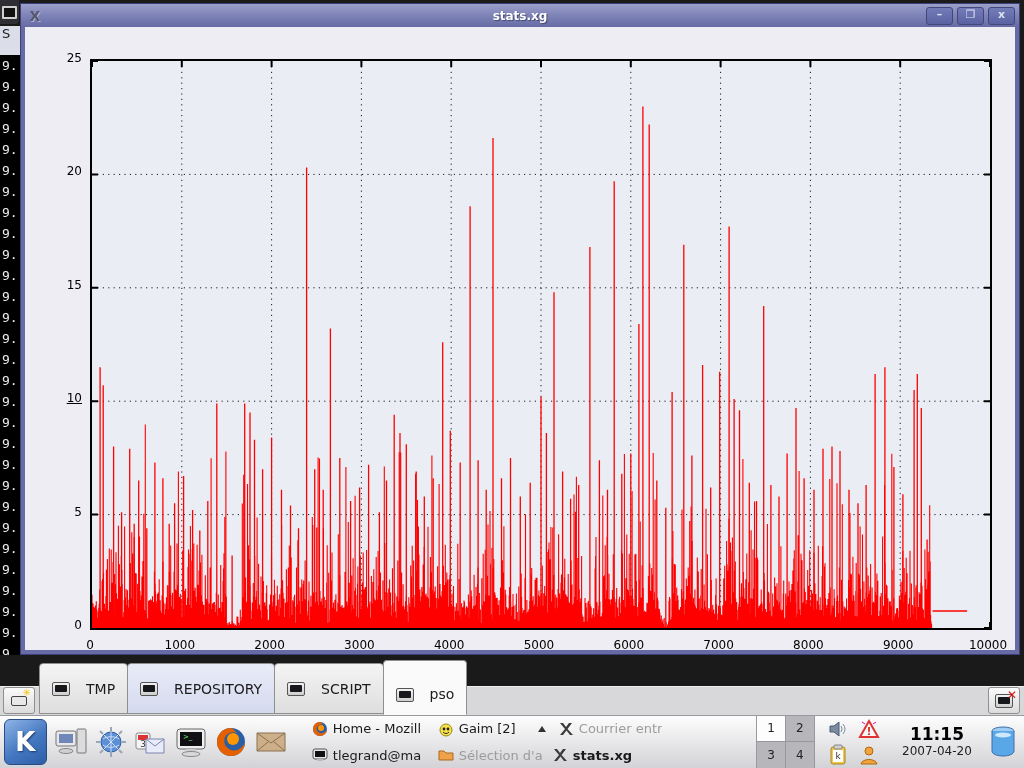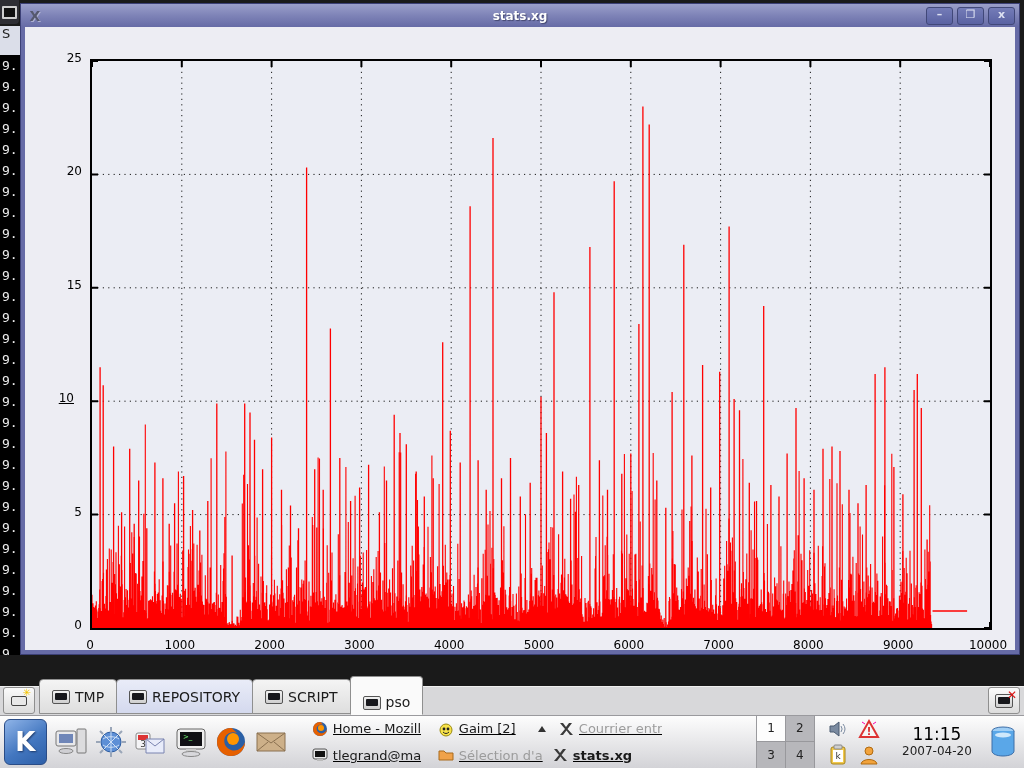--- a/index.html
+++ b/index.html
@@ -47,21 +47,21 @@
     font-family:"DejaVu Sans","Liberation Sans",sans-serif;}
   .xlabel{position:absolute;width:60px;text-align:center;font-size:12px;color:#000;
     font-family:"DejaVu Sans","Liberation Sans",sans-serif;}
   
   .tabbar{position:absolute;left:0;top:686px;width:1024px;height:29px;background:#d8d8da;
     border-top:1px solid #efefef;box-sizing:border-box;display:flex;align-items:flex-end;}
   .newsession{width:30px;height:25px;margin:0 4px 1px 3px;background:linear-gradient(#fbfbfb,#dcdcdc);
     border:1px solid #8f8f8f;border-radius:3px;display:flex;align-items:center;justify-content:center;position:relative;}
   .ns-shape{width:14px;height:8px;border:1px solid #444;border-radius:2px;background:#e8e8e8;position:relative;}
   .ns-star{position:absolute;top:2px;right:3px;color:#f4c400;font-size:10px;line-height:6px;}
-  .tab{height:25px;margin-bottom:1px;display:flex;align-items:center;gap:5px;padding:4px 12px;
+  .tab{height:25px;margin-bottom:1px;display:flex;align-items:center;gap:16px;padding:12px 12px;
     background:linear-gradient(#f4f4f4,#dedede);border:1px solid #8f8f8f;border-radius:4px 4px 0 0;
     font-size:14px;color:#1c1c1c;margin-right:-1px;cursor:default;}
   .tab.notify{background:linear-gradient(#e9ecf8,#d4d9ee);}
   .tab.active{height:29px;margin-bottom:0;background:#fafafa;border-bottom:1px solid #fafafa;z-index:2;align-items:flex-end;}
   .tab-mon{width:16px;height:12px;border:1px solid #555;border-radius:2px;
     background:linear-gradient(#f2f2f2,#cfcfcf);position:relative;}
   .tab-mon::after{content:"";position:absolute;left:2px;top:2px;right:2px;bottom:3px;background:#17181c;border-radius:1px;}
   .closesession{margin-left:auto;margin-right:4px;width:30px;height:25px;margin-bottom:1px;
     background:linear-gradient(#fbfbfb,#dcdcdc);border:1px solid #8f8f8f;border-radius:3px;
     display:flex;align-items:center;justify-content:center;position:relative;}
@@ -69,36 +69,36 @@
   
   .panel{position:absolute;left:0;top:715px;width:1024px;height:53px;
     background:linear-gradient(#fdfdfd,#d3d3d7);border-top:1px solid #9a9a9e;box-sizing:border-box;
     display:flex;align-items:center;}
   .kmenu{width:44px;height:44px;margin:0 4px;border-radius:6px;
     background:linear-gradient(145deg,#8fb4e8 0%,#4377c0 55%,#2d5fa8 100%);
     border:1px solid #2a4c86;display:flex;align-items:center;justify-content:center;
     color:#fff;font-weight:bold;font-size:26px;text-shadow:1px 1px 2px #1d3a6b;}
   .launcher{width:40px;height:44px;display:flex;align-items:center;justify-content:center;cursor:default;}
   .tasks{width:482px;height:53px;display:flex;flex-direction:column;margin-left:18px;}
-  .task-row{flex:1;display:flex;align-items:stretch;text-decoration:underline;}
+  .task-row{flex:1;display:flex;align-items:stretch;}
   .task{display:flex;align-items:center;gap:5px;padding:0 3px;font-size:13px;color:#1a1a1a;
     overflow:hidden;white-space:nowrap;box-sizing:border-box;cursor:default;}
   .task .lbl{overflow:hidden;}
   .task.dim .lbl{color:#9c9c9c;}
   .task.act .lbl{font-weight:bold;}
   .ticon{flex:0 0 16px;width:16px;height:16px;display:inline-flex;align-items:center;justify-content:center;}
   .pager{width:62px;height:53px;display:grid;grid-template-columns:1fr 1fr;grid-template-rows:1fr 1fr;
     border-left:1px solid #9a9a9e;}
   .pcell{display:flex;align-items:center;justify-content:center;font-size:12px;color:#222;
     background:#b7b7bb;border-right:1px solid #98989c;border-bottom:1px solid #98989c;cursor:default;}
   .pcell.cur{background:#fdfdfd;}
   .tray{width:66px;height:53px;display:grid;grid-template-columns:1fr 1fr;grid-template-rows:1fr 1fr;
     align-items:center;justify-items:center;margin-left:8px;}
   .clockblock{width:110px;text-align:center;line-height:1.15;margin-left:2px;cursor:default;}
-  .clock{font-weight:normal;font-size:17px;color:#000;}
+  .clock{font-weight:bold;font-size:17px;color:#000;}
   .cdate{font-size:12px;color:#222;}
   .trashwrap{margin-left:auto;margin-right:6px;}
   svg{display:block;}
 </style>
 </head>
 <body>
 
 <div id="screen">
 
   <div class="bg-corner-icon">
@@ -153,21 +153,21 @@
             <path d="M89.80000000000001,0V567M179.60000000000002,0V567M269.40000000000003,0V567M359.20000000000005,0V567M449,0V567M538.8000000000001,0V567M628.6,0V567M718.4000000000001,0V567M808.2,0V567M0,453.6H898M0,340.2H898M0,226.8H898M0,113.39999999999998H898" stroke="#1a1a1a" stroke-width="1" fill="none" stroke-dasharray="1.2,4.2"></path>
             <path d="M0,0V6M0,567V561M89.80000000000001,0V6M89.80000000000001,567V561M179.60000000000002,0V6M179.60000000000002,567V561M269.40000000000003,0V6M269.40000000000003,567V561M359.20000000000005,0V6M359.20000000000005,567V561M449,0V6M449,567V561M538.8000000000001,0V6M538.8000000000001,567V561M628.6,0V6M628.6,567V561M718.4000000000001,0V6M718.4000000000001,567V561M808.2,0V6M808.2,567V561M898,0V6M898,567V561M0,567H6M898,567H892M0,453.6H6M898,453.6H892M0,340.2H6M898,340.2H892M0,226.8H6M898,226.8H892M0,113.39999999999998H6M898,113.39999999999998H892M0,0H6M898,0H892" stroke="#000" stroke-width="2" fill="none"></path>
             <path d="M0.0,567V533.7M0.5,567V555.9M1.0,567V542.2M1.4,567V546.0M1.9,567V551.8M2.4,567V546.4M2.9,567V559.8M3.4,567V544.4M3.8,567V556.9M4.3,567V540.3M4.8,567V548.4M5.3,567V557.0M5.8,567V560.3M6.2,567V550.5M6.7,567V547.1M7.2,567V543.2M7.7,567V528.5M8.2,567V547.2M8.6,567V554.6M9.1,567V549.9M9.6,567V553.8M10.1,567V520.0M10.6,567V518.1M11.0,567V553.0M11.5,567V511.8M12.0,567V552.1M12.5,567V542.7M13.0,567V553.4M13.4,567V547.4M13.9,567V535.0M14.4,567V508.4M14.9,567V559.9M15.4,567V498.0M15.8,567V560.8M16.3,567V549.5M16.8,567V560.5M17.3,567V487.6M17.8,567V563.4M18.2,567V541.0M18.7,567V542.1M19.2,567V488.4M19.7,567V526.3M20.2,567V521.7M20.6,567V538.2M21.1,567V500.9M21.6,567V563.0M22.1,567V552.9M22.6,567V513.1M23.0,567V530.7M23.5,567V523.2M24.0,567V491.2M24.5,567V532.2M25.0,567V563.7M25.4,567V537.7M25.9,567V543.2M26.4,567V464.8M26.9,567V560.4M27.4,567V503.2M27.8,567V540.8M28.3,567V525.5M28.8,567V553.4M29.3,567V494.8M29.8,567V508.9M30.2,567V523.3M30.7,567V559.4M31.2,567V556.3M31.7,567V551.2M32.2,567V539.1M32.6,567V465.6M33.1,567V536.2M33.6,567V543.1M34.1,567V527.9M34.6,567V552.5M35.0,567V544.1M35.5,567V529.2M36.0,567V554.4M36.5,567V546.6M37.0,567V539.1M37.4,567V537.6M37.9,567V527.8M38.4,567V502.0M38.9,567V552.6M39.4,567V537.6M39.8,567V471.3M40.3,567V549.7M40.8,567V492.5M41.3,567V558.7M41.8,567V544.3M42.2,567V476.0M42.7,567V530.1M43.2,567V512.1M43.7,567V528.6M44.2,567V512.6M44.6,567V551.2M45.1,567V551.0M45.6,567V522.7M46.1,567V529.4M46.6,567V545.6M47.0,567V536.7M47.5,567V475.6M48.0,567V530.0M48.5,567V539.3M49.0,567V550.2M49.4,567V534.5M49.9,567V515.6M50.4,567V545.4M50.9,567V500.0M51.4,567V551.1M51.8,567V452.8M52.3,567V549.0M52.8,567V563.0M53.3,567V363.5M53.8,567V549.4M54.2,567V552.1M54.7,567V558.2M55.2,567V564.1M55.7,567V557.2M56.2,567V562.3M56.6,567V539.7M57.1,567V540.0M57.6,567V539.2M58.1,567V561.9M58.6,567V538.2M59.0,567V563.6M59.5,567V539.3M60.0,567V557.1M60.5,567V535.3M61.0,567V551.6M61.4,567V541.0M61.9,567V545.6M62.4,567V510.4M62.9,567V522.8M63.4,567V530.0M63.8,567V542.5M64.3,567V556.6M64.8,567V540.1M65.3,567V532.9M65.8,567V547.8M66.2,567V531.6M66.7,567V543.3M67.2,567V518.3M67.7,567V554.7M68.2,567V539.2M68.6,567V549.8M69.1,567V557.3M69.6,567V552.1M70.1,567V534.5M70.6,567V537.8M71.0,567V500.4M71.5,567V539.8M72.0,567V553.4M72.5,567V553.7M73.0,567V542.6M73.4,567V548.0M73.9,567V556.3M74.4,567V536.2M74.9,567V558.6M75.4,567V524.2M75.8,567V550.9M76.3,567V548.4M76.8,567V524.5M77.3,567V510.7M77.8,567V551.8M78.2,567V532.2M78.7,567V484.6M79.2,567V545.6M79.7,567V553.6M80.2,567V534.0M80.6,567V531.8M81.1,567V548.1M81.6,567V554.3M82.1,567V510.8M82.6,567V560.8M83.0,567V540.7M83.5,567V528.4M84.0,567V548.8M84.5,567V529.2M85.0,567V482.5M85.4,567V523.8M85.9,567V561.3M86.4,567V410.5M86.9,567V559.7M87.4,567V536.1M87.8,567V560.1M88.3,567V532.8M88.8,567V547.2M89.3,567V537.8M89.8,567V556.4M90.2,567V557.5M90.7,567V489.4M91.2,567V524.5M91.7,567V555.0M92.2,567V563.8M92.6,567V529.8M93.1,567V557.6M93.6,567V527.8M94.1,567V563.9M94.6,567V544.1M95.0,567V549.7M95.5,567V536.8M96.0,567V506.0M96.5,567V488.6M97.0,567V544.4M97.4,567V543.7M97.9,567V492.8M98.4,567V465.0M98.9,567V563.8M99.4,567V547.1M99.8,567V499.8M100.3,567V488.2M100.8,567V561.7M101.3,567V530.1M101.8,567V482.5M102.2,567V529.6M102.7,567V552.4M103.2,567V526.8M103.7,567V535.8M104.2,567V559.5M104.6,567V540.7M105.1,567V483.8M105.6,567V553.2M106.1,567V523.8M106.6,567V558.8M107.1,567V509.4M107.5,567V531.1M108.0,567V550.7M108.5,567V501.6M109.0,567V544.6M109.5,567V534.5M109.9,567V493.7M110.4,567V540.4M110.9,567V543.6M111.4,567V561.9M111.9,567V543.9M112.3,567V553.6M112.8,567V556.0M113.3,567V514.2M113.8,567V537.5M114.3,567V538.2M114.7,567V538.3M115.2,567V545.5M115.7,567V540.7M116.2,567V559.3M116.7,567V553.6M117.1,567V542.4M117.6,567V555.3M118.1,567V506.5M118.6,567V549.1M119.1,567V397.2M119.5,567V548.0M120.0,567V555.1M120.5,567V542.4M121.0,567V546.0M121.5,567V541.6M121.9,567V551.7M122.4,567V540.9M122.9,567V557.3M123.4,567V551.0M123.9,567V543.9M124.3,567V531.8M124.8,567V548.1M125.3,567V557.0M125.8,567V554.8M126.3,567V533.5M126.7,567V554.6M127.2,567V546.7M127.7,567V551.5M128.2,567V547.1M128.7,567V503.9M129.1,567V550.7M129.6,567V554.0M130.1,567V541.1M130.6,567V549.1M131.1,567V520.0M131.5,567V507.5M132.0,567V492.2M132.5,567V561.2M133.0,567V555.9M133.5,567V533.0M133.9,567V390.4M134.4,567V535.7M134.9,567V563.6M135.4,567V565.8M135.9,567V562.0M136.3,567V564.1M136.8,567V565.5M137.3,567V561.1M137.8,567V562.8M138.3,567V563.4M138.7,567V563.3M139.2,567V566.6M139.7,567V562.9M140.2,567V559.9M140.7,567V566.6M141.1,567V563.1M141.6,567V562.2M142.1,567V562.4M142.6,567V565.3M143.1,567V564.7M143.5,567V563.8M144.0,567V564.9M144.5,567V565.8M145.0,567V555.6M145.5,567V557.9M145.9,567V555.8M146.4,567V564.5M146.9,567V561.8M147.4,567V565.4M147.9,567V564.2M148.3,567V548.8M148.8,567V565.8M149.3,567V559.6M149.8,567V556.1M150.3,567V442.5M150.7,567V544.5M151.2,567V536.3M151.7,567V413.7M152.2,567V560.3M152.7,567V536.6M153.1,567V531.5M153.6,567V516.6M154.1,567V558.9M154.6,567V541.6M155.1,567V540.4M155.5,567V423.0M156.0,567V556.3M156.5,567V484.3M157.0,567V516.0M157.5,567V498.5M157.9,567V524.5M158.4,567V540.1M158.9,567V558.3M159.4,567V558.1M159.9,567V549.7M160.3,567V541.4M160.8,567V560.5M161.3,567V522.0M161.8,567V535.3M162.3,567V535.6M162.7,567V494.8M163.2,567V539.1M163.7,567V547.6M164.2,567V535.7M164.7,567V529.9M165.1,567V456.6M165.6,567V553.4M166.1,567V547.9M166.6,567V502.7M167.1,567V546.3M167.5,567V543.4M168.0,567V549.2M168.5,567V557.9M169.0,567V515.5M169.5,567V557.7M169.9,567V557.2M170.4,567V531.8M170.9,567V553.8M171.4,567V520.1M171.9,567V558.5M172.3,567V541.8M172.8,567V541.3M173.3,567V545.6M173.8,567V545.0M174.3,567V531.9M174.7,567V524.2M175.2,567V548.3M175.7,567V560.4M176.2,567V559.2M176.7,567V560.3M177.1,567V558.5M177.6,567V543.5M178.1,567V561.5M178.6,567V533.4M179.1,567V534.1M179.5,567V493.7M180.0,567V541.3M180.5,567V545.6M181.0,567V560.4M181.5,567V534.3M181.9,567V543.6M182.4,567V518.8M182.9,567V532.4M183.4,567V555.1M183.9,567V549.9M184.3,567V544.7M184.8,567V546.9M185.3,567V524.7M185.8,567V563.4M186.3,567V538.4M186.7,567V560.0M187.2,567V554.8M187.7,567V533.3M188.2,567V546.9M188.7,567V548.0M189.1,567V527.4M189.6,567V464.0M190.1,567V538.2M190.6,567V519.2M191.1,567V531.7M191.5,567V561.5M192.0,567V537.6M192.5,567V556.4M193.0,567V556.1M193.5,567V541.8M193.9,567V542.6M194.4,567V508.3M194.9,567V540.9M195.4,567V541.5M195.9,567V525.0M196.3,567V506.5M196.8,567V524.7M197.3,567V484.5M197.8,567V557.3M198.3,567V558.7M198.7,567V553.0M199.2,567V496.6M199.7,567V560.5M200.2,567V554.1M200.7,567V539.3M201.1,567V545.2M201.6,567V541.1M202.1,567V535.7M202.6,567V533.7M203.1,567V563.6M203.5,567V561.7M204.0,567V545.7M204.5,567V506.6M205.0,567V555.1M205.5,567V543.4M205.9,567V479.2M206.4,567V548.8M206.9,567V525.9M207.4,567V539.7M207.9,567V561.6M208.3,567V552.8M208.8,567V526.4M209.3,567V531.4M209.8,567V518.4M210.3,567V558.8M210.7,567V540.6M211.2,567V522.7M211.7,567V519.4M212.2,567V546.0M212.7,567V538.0M213.1,567V499.6M213.6,567V561.2M214.1,567V538.8M214.6,567V556.8M215.1,567V554.5M215.5,567V556.5M216.0,567V550.5M216.5,567V539.6M217.0,567V520.4M217.5,567V559.6M217.9,567V561.6M218.4,567V545.6M218.9,567V534.8M219.4,567V563.2M219.9,567V545.7M220.3,567V456.1M220.8,567V463.9M221.3,567V556.1M221.8,567V531.6M222.3,567V538.3M222.7,567V541.3M223.2,567V541.4M223.7,567V556.4M224.2,567V531.0M224.7,567V466.6M225.1,567V562.9M225.6,567V540.2M226.1,567V396.6M226.6,567V544.2M227.1,567V557.4M227.5,567V397.5M228.0,567V529.9M228.5,567V548.5M229.0,567V540.5M229.5,567V551.9M229.9,567V537.2M230.4,567V554.6M230.9,567V544.1M231.4,567V467.6M231.9,567V548.8M232.3,567V535.7M232.8,567V557.7M233.3,567V547.0M233.8,567V539.1M234.3,567V547.6M234.7,567V521.7M235.2,567V484.3M235.7,567V561.7M236.2,567V563.0M236.7,567V511.7M237.1,567V548.7M237.6,567V560.8M238.1,567V561.5M238.6,567V548.2M239.1,567V560.8M239.5,567V519.6M240.0,567V491.5M240.5,567V551.2M241.0,567V546.7M241.5,567V541.4M241.9,567V547.7M242.4,567V560.0M242.9,567V538.7M243.4,567V557.6M243.9,567V533.3M244.3,567V558.9M244.8,567V550.4M245.3,567V558.7M245.8,567V541.5M246.3,567V473.3M246.7,567V543.1M247.2,567V546.0M247.7,567V514.3M248.2,567V557.3M248.7,567V546.0M249.1,567V545.6M249.6,567V548.4M250.1,567V544.0M250.6,567V560.2M251.1,567V547.1M251.5,567V556.5M252.0,567V546.2M252.5,567V552.9M253.0,567V510.9M253.5,567V559.2M253.9,567V405.9M254.4,567V561.0M254.9,567V540.4M255.4,567V544.4M255.9,567V546.0M256.3,567V461.0M256.8,567V539.4M257.3,567V521.8M257.8,567V536.5M258.3,567V558.3M258.7,567V564.1M259.2,567V550.4M259.7,567V514.6M260.2,567V561.7M260.7,567V543.8M261.1,567V497.2M261.6,567V548.8M262.1,567V547.7M262.6,567V530.0M263.1,567V434.7M263.5,567V527.2M264.0,567V555.6M264.5,567V560.9M265.0,567V534.0M265.5,567V522.5M265.9,567V505.6M266.4,567V562.3M266.9,567V557.1M267.4,567V540.7M267.9,567V558.0M268.3,567V494.7M268.8,567V563.2M269.3,567V548.1M269.8,567V533.0M270.3,567V521.4M270.7,567V561.8M271.2,567V491.6M271.7,567V535.6M272.2,567V528.6M272.7,567V536.7M273.1,567V526.4M273.6,567V526.0M274.1,567V526.3M274.6,567V489.0M275.1,567V545.4M275.5,567V547.2M276.0,567V562.9M276.5,567V558.5M277.0,567V547.1M277.5,567V543.2M277.9,567V540.5M278.4,567V560.1M278.9,567V556.7M279.4,567V515.1M279.9,567V542.2M280.3,567V544.9M280.8,567V521.0M281.3,567V563.4M281.8,567V508.2M282.3,567V537.2M282.7,567V563.9M283.2,567V539.2M283.7,567V557.4M284.2,567V495.9M284.7,567V529.5M285.1,567V553.5M285.6,567V538.7M286.1,567V490.1M286.6,567V524.4M287.1,567V544.4M287.5,567V537.0M288.0,567V550.9M288.5,567V511.4M289.0,567V549.1M289.5,567V538.8M289.9,567V561.2M290.4,567V548.5M290.9,567V519.6M291.4,567V550.4M291.9,567V553.8M292.3,567V405.5M292.8,567V481.9M293.3,567V531.0M293.8,567V549.7M294.3,567V554.4M294.7,567V552.9M295.2,567V531.8M295.7,567V545.8M296.2,567V550.6M296.7,567V527.4M297.1,567V562.0M297.6,567V518.6M298.1,567V535.1M298.6,567V531.5M299.1,567V560.9M299.5,567V554.6M300.0,567V544.6M300.5,567V507.3M301.0,567V558.6M301.5,567V551.7M301.9,567V542.0M302.4,567V557.1M302.9,567V532.3M303.4,567V550.5M303.9,567V556.7M304.3,567V560.8M304.8,567V535.5M305.3,567V560.0M305.8,567V499.5M306.3,567V550.7M306.7,567V540.1M307.2,567V391.2M307.7,567V537.6M308.2,567V555.0M308.7,567V391.4M309.1,567V542.2M309.6,567V511.5M310.1,567V545.6M310.6,567V561.4M311.1,567V523.2M311.5,567V544.6M312.0,567V556.6M312.5,567V548.5M313.0,567V545.8M313.5,567V540.3M313.9,567V553.0M314.4,567V534.4M314.9,567V544.0M315.4,567V550.7M315.9,567V562.0M316.3,567V560.8M316.8,567V536.3M317.3,567V542.2M317.8,567V545.8M318.3,567V551.9M318.7,567V504.6M319.2,567V515.4M319.7,567V536.2M320.2,567V484.7M320.7,567V550.3M321.2,567V536.6M321.6,567V499.5M322.1,567V534.1M322.6,567V547.3M323.1,567V546.2M323.6,567V412.8M324.0,567V513.0M324.5,567V510.0M325.0,567V541.7M325.5,567V438.9M326.0,567V558.7M326.4,567V465.6M326.9,567V493.5M327.4,567V556.6M327.9,567V528.5M328.4,567V545.3M328.8,567V540.3M329.3,567V535.4M329.8,567V526.1M330.3,567V530.7M330.8,567V543.5M331.2,567V503.4M331.7,567V533.5M332.2,567V485.9M332.7,567V536.8M333.2,567V533.7M333.6,567V549.9M334.1,567V532.5M334.6,567V563.6M335.1,567V535.8M335.6,567V548.4M336.0,567V465.7M336.5,567V537.6M337.0,567V546.6M337.5,567V560.8M338.0,567V526.5M338.4,567V496.1M338.9,567V511.3M339.4,567V559.6M339.9,567V394.6M340.4,567V528.5M340.8,567V556.3M341.3,567V533.6M341.8,567V541.2M342.3,567V531.0M342.8,567V529.9M343.2,567V525.4M343.7,567V544.0M344.2,567V537.1M344.7,567V547.6M345.2,567V557.8M345.6,567V505.2M346.1,567V553.1M346.6,567V537.7M347.1,567V422.9M347.6,567V560.9M348.0,567V522.9M348.5,567V534.6M349.0,567V536.1M349.5,567V544.1M350.0,567V530.2M350.4,567V533.8M350.9,567V563.2M351.4,567V504.8M351.9,567V555.9M352.4,567V524.0M352.8,567V539.0M353.3,567V483.7M353.8,567V521.4M354.3,567V546.9M354.8,567V511.6M355.2,567V547.6M355.7,567V518.4M356.2,567V545.5M356.7,567V562.0M357.2,567V518.6M357.6,567V549.0M358.1,567V513.9M358.6,567V558.4M359.1,567V543.1M359.6,567V552.3M360.0,567V532.6M360.5,567V546.9M361.0,567V545.3M361.5,567V525.0M362.0,567V559.1M362.4,567V561.2M362.9,567V545.7M363.4,567V556.0M363.9,567V549.9M364.4,567V542.3M364.8,567V560.0M365.3,567V550.1M365.8,567V482.8M366.3,567V563.1M366.8,567V549.4M367.2,567V517.9M367.7,567V562.9M368.2,567V554.6M368.7,567V557.8M369.2,567V563.4M369.6,567V542.3M370.1,567V546.0M370.6,567V546.8M371.1,567V547.0M371.6,567V545.6M372.0,567V539.5M372.5,567V541.0M373.0,567V553.5M373.5,567V556.3M374.0,567V547.3M374.4,567V545.3M374.9,567V560.6M375.4,567V546.6M375.9,567V562.9M376.4,567V533.5M376.8,567V563.9M377.3,567V556.7M377.8,567V540.7M378.3,567V550.4M378.8,567V537.8M379.2,567V529.5M379.7,567V535.3M380.2,567V558.5M380.7,567V547.7M381.2,567V551.2M381.6,567V544.9M382.1,567V513.8M382.6,567V553.8M383.1,567V544.8M383.6,567V543.7M384.0,567V525.9M384.5,567V548.0M385.0,567V535.1M385.5,567V522.6M386.0,567V506.6M386.4,567V563.2M386.9,567V558.2M387.4,567V532.1M387.9,567V559.3M388.4,567V548.6M388.8,567V562.8M389.3,567V562.0M389.8,567V517.2M390.3,567V557.8M390.8,567V543.7M391.2,567V492.7M391.7,567V539.9M392.2,567V541.0M392.7,567V563.7M393.2,567V488.8M393.6,567V533.8M394.1,567V534.3M394.6,567V560.6M395.1,567V514.8M395.6,567V536.1M396.0,567V463.4M396.5,567V555.4M397.0,567V534.6M397.5,567V542.4M398.0,567V450.0M398.4,567V502.8M398.9,567V560.1M399.4,567V553.2M399.9,567V486.8M400.4,567V558.2M400.8,567V562.3M401.3,567V507.3M401.8,567V497.9M402.3,567V537.2M402.8,567V531.6M403.2,567V534.1M403.7,567V560.7M404.2,567V536.9M404.7,567V551.4M405.2,567V536.7M405.6,567V556.2M406.1,567V543.9M406.6,567V561.5M407.1,567V539.3M407.6,567V554.1M408.0,567V563.6M408.5,567V526.6M409.0,567V528.7M409.5,567V555.6M410.0,567V537.9M410.4,567V499.2M410.9,567V511.4M411.4,567V532.1M411.9,567V465.2M412.4,567V553.4M412.8,567V553.0M413.3,567V528.8M413.8,567V533.4M414.3,567V554.8M414.8,567V546.3M415.2,567V556.9M415.7,567V548.5M416.2,567V549.2M416.7,567V547.0M417.2,567V534.6M417.6,567V526.0M418.1,567V546.4M418.6,567V539.9M419.1,567V554.7M419.6,567V560.4M420.0,567V545.9M420.5,567V553.1M421.0,567V532.9M421.5,567V554.1M422.0,567V544.8M422.4,567V563.1M422.9,567V558.3M423.4,567V561.8M423.9,567V543.5M424.4,567V532.5M424.8,567V560.3M425.3,567V550.9M425.8,567V562.0M426.3,567V559.5M426.8,567V525.4M427.2,567V549.6M427.7,567V560.3M428.2,567V563.7M428.7,567V549.9M429.2,567V512.6M429.6,567V536.1M430.1,567V546.8M430.6,567V551.8M431.1,567V553.4M431.6,567V549.6M432.0,567V549.1M432.5,567V561.1M433.0,567V516.9M433.5,567V453.3M434.0,567V552.4M434.4,567V558.7M434.9,567V538.9M435.4,567V557.5M435.9,567V551.1M436.4,567V560.5M436.8,567V548.4M437.3,567V553.9M437.8,567V539.9M438.3,567V540.2M438.8,567V532.6M439.2,567V512.7M439.7,567V506.9M440.2,567V539.5M440.7,567V543.2M441.2,567V535.2M441.6,567V552.2M442.1,567V545.6M442.6,567V543.4M443.1,567V518.9M443.6,567V550.8M444.0,567V516.7M444.5,567V563.7M445.0,567V516.7M445.5,567V552.4M446.0,567V545.7M446.4,567V534.3M446.9,567V529.6M447.4,567V556.8M447.9,567V535.4M448.4,567V556.3M448.8,567V544.4M449.3,567V532.0M449.8,567V552.6M450.3,567V504.4M450.8,567V545.0M451.2,567V553.4M451.7,567V532.3M452.2,567V534.2M452.7,567V525.0M453.2,567V561.9M453.6,567V534.8M454.1,567V554.9M454.6,567V553.1M455.1,567V491.1M455.6,567V551.6M456.0,567V551.7M456.5,567V488.3M457.0,567V481.5M457.5,567V541.5M458.0,567V498.3M458.4,567V563.1M458.9,567V466.1M459.4,567V540.6M459.9,567V544.1M460.4,567V528.5M460.8,567V466.4M461.3,567V558.3M461.8,567V514.1M462.3,567V535.2M462.8,567V547.4M463.2,567V560.6M463.7,567V533.4M464.2,567V549.8M464.7,567V536.5M465.2,567V546.4M465.6,567V550.6M466.1,567V527.9M466.6,567V473.2M467.1,567V554.6M467.6,567V532.6M468.0,567V559.8M468.5,567V537.8M469.0,567V521.8M469.5,567V513.6M470.0,567V536.7M470.4,567V535.1M470.9,567V563.1M471.4,567V529.2M471.9,567V536.9M472.4,567V516.5M472.8,567V497.7M473.3,567V559.6M473.8,567V533.2M474.3,567V534.8M474.8,567V551.2M475.2,567V535.8M475.7,567V555.0M476.2,567V513.0M476.7,567V540.4M477.2,567V561.4M477.6,567V542.1M478.1,567V562.8M478.6,567V521.6M479.1,567V499.5M479.6,567V561.6M480.0,567V523.4M480.5,567V551.7M481.0,567V543.9M481.5,567V542.4M482.0,567V433.4M482.4,567V535.9M482.9,567V550.5M483.4,567V450.8M483.9,567V474.6M484.4,567V415.8M484.8,567V539.0M485.3,567V552.4M485.8,567V497.0M486.3,567V534.1M486.8,567V542.2M487.2,567V528.3M487.7,567V541.1M488.2,567V557.2M488.7,567V537.5M489.2,567V548.7M489.6,567V494.9M490.1,567V553.2M490.6,567V560.9M491.1,567V555.7M491.6,567V562.2M492.0,567V560.7M492.5,567V563.4M493.0,567V537.1M493.5,567V562.3M494.0,567V541.9M494.4,567V546.6M494.9,567V560.3M495.4,567V562.7M495.9,567V541.2M496.4,567V539.8M496.8,567V556.5M497.3,567V562.9M497.8,567V543.0M498.3,567V547.8M498.8,567V545.3M499.2,567V546.7M499.7,567V560.0M500.2,567V557.0M500.7,567V553.5M501.2,567V559.3M501.6,567V547.3M502.1,567V555.8M502.6,567V562.4M503.1,567V507.6M503.6,567V495.0M504.0,567V476.1M504.5,567V555.7M505.0,567V541.3M505.5,567V552.9M506.0,567V553.3M506.4,567V549.0M506.9,567V544.8M507.4,567V538.5M507.9,567V540.6M508.4,567V555.4M508.8,567V555.7M509.3,567V558.5M509.8,567V555.3M510.3,567V551.7M510.8,567V434.5M511.2,567V547.2M511.7,567V515.2M512.2,567V553.7M512.7,567V514.0M513.2,567V484.2M513.6,567V549.8M514.1,567V537.8M514.6,567V529.3M515.1,567V475.7M515.6,567V493.9M516.0,567V549.4M516.5,567V538.0M517.0,567V512.7M517.5,567V540.3M518.0,567V538.4M518.4,567V543.4M518.9,567V563.8M519.4,567V538.2M519.9,567V563.0M520.4,567V529.0M520.8,567V563.3M521.3,567V493.2M521.8,567V535.9M522.3,567V538.3M522.8,567V559.2M523.2,567V556.8M523.7,567V541.0M524.2,567V537.9M524.7,567V527.1M525.2,567V557.6M525.6,567V546.4M526.1,567V555.2M526.6,567V562.2M527.1,567V538.2M527.6,567V535.7M528.0,567V541.7M528.5,567V562.7M529.0,567V552.1M529.5,567V489.6M530.0,567V546.2M530.4,567V492.5M530.9,567V548.0M531.4,567V539.1M531.9,567V547.9M532.4,567V392.9M532.9,567V548.8M533.3,567V546.2M533.8,567V517.3M534.3,567V519.4M534.8,567V473.4M535.3,567V528.0M535.7,567V559.1M536.2,567V529.3M536.7,567V560.0M537.2,567V492.7M537.7,567V549.0M538.1,567V534.6M538.6,567V563.1M539.1,567V544.3M539.6,567V535.0M540.1,567V430.0M540.5,567V527.5M541.0,567V537.9M541.5,567V562.3M542.0,567V544.7M542.5,567V546.7M542.9,567V493.5M543.4,567V559.4M543.9,567V492.8M544.4,567V520.0M544.9,567V556.6M545.3,567V546.1M545.8,567V563.2M546.3,567V555.1M546.8,567V541.4M547.3,567V547.4M547.7,567V518.5M548.2,567V460.5M548.7,567V543.4M549.2,567V536.6M549.7,567V560.5M550.1,567V504.5M550.6,567V557.0M551.1,567V526.9M551.6,567V551.3M552.1,567V554.7M552.5,567V549.7M553.0,567V564.0M553.5,567V550.7M554.0,567V551.0M554.5,567V554.6M554.9,567V541.7M555.4,567V544.5M555.9,567V542.3M556.4,567V515.0M556.9,567V523.5M557.3,567V550.8M557.8,567V502.6M558.3,567V563.8M558.8,567V529.8M559.3,567V556.0M559.7,567V507.1M560.2,567V539.7M560.7,567V513.5M561.2,567V392.0M561.7,567V561.5M562.1,567V539.1M562.6,567V531.3M563.1,567V438.4M563.6,567V547.4M564.1,567V547.4M564.5,567V546.8M565.0,567V538.3M565.5,567V536.8M566.0,567V539.5M566.5,567V550.9M566.9,567V547.7M567.4,567V548.2M567.9,567V551.6M568.4,567V558.0M568.9,567V565.4M569.3,567V554.6M569.8,567V560.9M570.3,567V564.7M570.8,567V558.4M571.3,567V563.2M571.7,567V562.9M572.2,567V557.1M572.7,567V565.9M573.2,567V565.8M573.7,567V565.6M574.1,567V561.2M574.6,567V566.3M575.1,567V566.1M575.6,567V563.5M576.1,567V564.7M576.5,567V560.6M577.0,567V539.9M577.5,567V536.1M578.0,567V537.8M578.5,567V559.8M578.9,567V558.5M579.4,567V560.3M579.9,567V555.7M580.4,567V497.5M580.9,567V470.0M581.3,567V532.2M581.8,567V538.0M582.3,567V503.1M582.8,567V555.8M583.3,567V503.4M583.7,567V550.7M584.2,567V539.9M584.7,567V526.5M585.2,567V536.1M585.7,567V534.6M586.1,567V538.9M586.6,567V548.6M587.1,567V564.2M587.6,567V548.7M588.1,567V556.2M588.5,567V545.9M589.0,567V548.4M589.5,567V528.0M590.0,567V448.5M590.5,567V537.3M590.9,567V542.8M591.4,567V530.5M591.9,567V553.6M592.4,567V553.6M592.9,567V543.0M593.3,567V538.4M593.8,567V542.1M594.3,567V517.4M594.8,567V526.5M595.3,567V525.1M595.7,567V531.7M596.2,567V506.4M596.7,567V548.5M597.2,567V514.7M597.7,567V460.0M598.1,567V532.8M598.6,567V561.7M599.1,567V445.4M599.6,567V548.8M600.1,567V479.9M600.5,567V540.8M601.0,567V562.7M601.5,567V536.8M602.0,567V558.0M602.5,567V543.1M602.9,567V528.5M603.4,567V545.3M603.9,567V547.7M604.4,567V556.0M604.9,567V546.9M605.3,567V496.5M605.8,567V545.3M606.3,567V510.6M606.8,567V545.9M607.3,567V537.5M607.7,567V549.4M608.2,567V552.6M608.7,567V534.7M609.2,567V507.9M609.7,567V546.8M610.1,567V548.7M610.6,567V555.1M611.1,567V548.1M611.6,567V550.2M612.1,567V523.6M612.5,567V539.8M613.0,567V546.5M613.5,567V546.1M614.0,567V447.7M614.5,567V549.0M614.9,567V557.5M615.4,567V493.3M615.9,567V554.2M616.4,567V550.5M616.9,567V547.0M617.3,567V549.5M617.8,567V548.2M618.3,567V557.2M618.8,567V555.3M619.3,567V519.0M619.7,567V550.9M620.2,567V562.6M620.7,567V543.8M621.2,567V559.6M621.7,567V548.5M622.1,567V552.6M622.6,567V553.0M623.1,567V558.6M623.6,567V534.3M624.1,567V517.4M624.5,567V543.3M625.0,567V559.1M625.5,567V563.6M626.0,567V552.5M626.5,567V544.8M626.9,567V557.2M627.4,567V549.0M627.9,567V560.0M628.4,567V547.1M628.9,567V557.8M629.3,567V553.6M629.8,567V555.6M630.3,567V554.3M630.8,567V544.2M631.3,567V547.2M631.7,567V517.4M632.2,567V561.4M632.7,567V504.7M633.2,567V562.9M633.7,567V539.8M634.1,567V561.3M634.6,567V480.0M635.1,567V503.2M635.6,567V555.7M636.1,567V509.8M636.5,567V551.1M637.0,567V457.6M637.5,567V556.1M638.0,567V505.4M638.5,567V481.4M638.9,567V489.8M639.4,567V553.9M639.9,567V542.7M640.4,567V476.4M640.9,567V558.4M641.3,567V531.3M641.8,567V547.4M642.3,567V509.6M642.8,567V552.7M643.3,567V500.6M643.7,567V537.3M644.2,567V547.6M644.7,567V541.0M645.2,567V549.1M645.7,567V558.7M646.1,567V562.8M646.6,567V545.8M647.1,567V542.8M647.6,567V527.9M648.1,567V545.9M648.5,567V553.3M649.0,567V535.8M649.5,567V522.3M650.0,567V562.5M650.5,567V535.3M650.9,567V398.1M651.4,567V511.1M651.9,567V527.1M652.4,567V563.6M652.9,567V537.7M653.3,567V546.0M653.8,567V518.3M654.3,567V555.6M654.8,567V492.4M655.3,567V559.7M655.7,567V542.8M656.2,567V551.7M656.7,567V521.3M657.2,567V559.1M657.7,567V557.5M658.1,567V553.3M658.6,567V537.5M659.1,567V469.2M659.6,567V537.3M660.1,567V539.1M660.5,567V538.0M661.0,567V488.5M661.5,567V537.8M662.0,567V527.8M662.5,567V440.6M662.9,567V558.1M663.4,567V556.0M663.9,567V497.1M664.4,567V536.8M664.9,567V503.8M665.3,567V496.5M665.8,567V498.8M666.3,567V562.5M666.8,567V546.7M667.3,567V545.1M667.7,567V553.2M668.2,567V543.7M668.7,567V543.1M669.2,567V528.4M669.7,567V541.3M670.1,567V543.3M670.6,567V550.3M671.1,567V557.8M671.6,567V542.6M672.1,567V512.1M672.5,567V519.4M673.0,567V559.8M673.5,567V547.9M674.0,567V556.4M674.5,567V550.9M674.9,567V554.9M675.4,567V463.1M675.9,567V562.3M676.4,567V530.8M676.9,567V532.3M677.3,567V541.4M677.8,567V552.9M678.3,567V549.7M678.8,567V557.3M679.3,567V555.5M679.7,567V560.1M680.2,567V554.5M680.7,567V532.5M681.2,567V553.3M681.7,567V545.6M682.1,567V563.4M682.6,567V516.4M683.1,567V552.9M683.6,567V525.3M684.1,567V553.5M684.5,567V538.6M685.0,567V522.3M685.5,567V539.4M686.0,567V553.7M686.5,567V543.7M686.9,567V546.0M687.4,567V541.1M687.9,567V559.4M688.4,567V548.5M688.9,567V485.2M689.3,567V554.0M689.8,567V549.8M690.3,567V548.8M690.8,567V562.5M691.3,567V532.7M691.7,567V519.6M692.2,567V564.0M692.7,567V557.5M693.2,567V556.5M693.7,567V532.4M694.1,567V536.6M694.6,567V544.0M695.1,567V563.1M695.6,567V534.9M696.1,567V536.7M696.5,567V535.3M697.0,567V520.4M697.5,567V530.1M698.0,567V541.1M698.5,567V562.7M698.9,567V528.9M699.4,567V541.1M699.9,567V523.0M700.4,567V552.8M700.9,567V509.6M701.3,567V537.0M701.8,567V497.5M702.3,567V489.2M702.8,567V544.3M703.3,567V530.4M703.7,567V542.1M704.2,567V563.3M704.7,567V556.3M705.2,567V552.8M705.7,567V520.5M706.1,567V474.2M706.6,567V547.6M707.1,567V409.9M707.6,567V548.4M708.1,567V562.6M708.5,567V554.1M709.0,567V492.8M709.5,567V534.9M710.0,567V499.3M710.5,567V544.4M710.9,567V541.8M711.4,567V544.6M711.9,567V540.9M712.4,567V527.5M712.9,567V543.1M713.3,567V531.0M713.8,567V542.9M714.3,567V559.4M714.8,567V539.1M715.3,567V561.5M715.7,567V508.9M716.2,567V549.4M716.7,567V524.8M717.2,567V533.6M717.7,567V489.2M718.1,567V553.2M718.6,567V546.0M719.1,567V539.0M719.6,567V529.1M720.1,567V532.5M720.5,567V532.6M721.0,567V555.4M721.5,567V548.7M722.0,567V491.8M722.5,567V539.1M722.9,567V522.2M723.4,567V558.1M723.9,567V533.1M724.4,567V548.3M724.9,567V548.2M725.3,567V539.7M725.8,567V548.0M726.3,567V484.7M726.8,567V543.7M727.3,567V549.2M727.7,567V563.1M728.2,567V536.2M728.7,567V560.8M729.2,567V549.0M729.7,567V556.9M730.1,567V515.0M730.6,567V485.2M731.1,567V554.8M731.6,567V557.4M732.1,567V543.6M732.5,567V505.5M733.0,567V502.3M733.5,567V537.2M734.0,567V563.9M734.5,567V546.9M734.9,567V544.0M735.4,567V554.8M735.9,567V537.9M736.4,567V561.0M736.9,567V531.9M737.3,567V552.2M737.8,567V417.9M738.3,567V526.4M738.8,567V557.1M739.3,567V554.3M739.7,567V551.1M740.2,567V544.5M740.7,567V550.7M741.2,567V546.9M741.7,567V544.6M742.1,567V528.3M742.6,567V536.9M743.1,567V556.3M743.6,567V563.8M744.1,567V556.0M744.6,567V540.0M745.0,567V422.2M745.5,567V534.6M746.0,567V560.0M746.5,567V552.2M747.0,567V540.0M747.4,567V506.6M747.9,567V559.5M748.4,567V561.7M748.9,567V552.0M749.4,567V518.8M749.8,567V547.9M750.3,567V443.3M750.8,567V540.3M751.3,567V554.8M751.8,567V561.0M752.2,567V545.5M752.7,567V559.9M753.2,567V547.6M753.7,567V547.4M754.2,567V546.0M754.6,567V537.6M755.1,567V561.6M755.6,567V549.4M756.1,567V560.0M756.6,567V519.0M757.0,567V535.7M757.5,567V526.6M758.0,567V451.9M758.5,567V523.7M759.0,567V512.7M759.4,567V513.8M759.9,567V539.8M760.4,567V546.0M760.9,567V495.8M761.4,567V538.4M761.8,567V534.2M762.3,567V539.7M762.8,567V555.0M763.3,567V561.0M763.8,567V529.9M764.2,567V502.0M764.7,567V555.4M765.2,567V555.5M765.7,567V555.1M766.2,567V531.8M766.6,567V512.4M767.1,567V532.6M767.6,567V514.0M768.1,567V465.4M768.6,567V527.9M769.0,567V552.3M769.5,567V540.6M770.0,567V551.8M770.5,567V473.4M771.0,567V555.7M771.4,567V546.0M771.9,567V520.4M772.4,567V537.8M772.9,567V544.0M773.4,567V550.5M773.8,567V561.0M774.3,567V531.6M774.8,567V506.5M775.3,567V536.2M775.8,567V560.9M776.2,567V514.4M776.7,567V533.1M777.2,567V544.7M777.7,567V529.5M778.2,567V525.6M778.6,567V503.0M779.1,567V553.9M779.6,567V556.3M780.1,567V526.4M780.6,567V548.0M781.0,567V541.8M781.5,567V540.7M782.0,567V556.7M782.5,567V541.7M783.0,567V549.3M783.4,567V530.9M783.9,567V534.1M784.4,567V551.7M784.9,567V512.5M785.4,567V552.0M785.8,567V519.7M786.3,567V563.5M786.8,567V555.0M787.3,567V563.3M787.8,567V549.5M788.2,567V535.4M788.7,567V550.5M789.2,567V532.1M789.7,567V554.0M790.2,567V557.9M790.6,567V475.6M791.1,567V558.8M791.6,567V544.8M792.1,567V555.6M792.6,567V424.3M793.0,567V501.8M793.5,567V533.2M794.0,567V547.5M794.5,567V523.8M795.0,567V524.9M795.4,567V540.0M795.9,567V537.3M796.4,567V554.1M796.9,567V557.6M797.4,567V540.3M797.8,567V563.5M798.3,567V540.5M798.8,567V552.1M799.3,567V545.1M799.8,567V392.7M800.2,567V508.9M800.7,567V559.8M801.2,567V560.7M801.7,567V537.2M802.2,567V558.9M802.6,567V557.4M803.1,567V554.7M803.6,567V552.5M804.1,567V553.3M804.6,567V547.4M805.0,567V553.1M805.5,567V547.1M806.0,567V561.0M806.5,567V556.5M807.0,567V549.4M807.4,567V534.7M807.9,567V538.8M808.4,567V540.4M808.9,567V520.6M809.4,567V557.4M809.8,567V532.1M810.3,567V521.3M810.8,567V489.9M811.3,567V545.5M811.8,567V541.8M812.2,567V507.1M812.7,567V554.3M813.2,567V533.7M813.7,567V530.7M814.2,567V496.8M814.6,567V548.9M815.1,567V512.3M815.6,567V558.6M816.1,567V561.6M816.6,567V542.8M817.0,567V560.1M817.5,567V537.1M818.0,567V489.8M818.5,567V556.5M819.0,567V559.1M819.4,567V522.5M819.9,567V549.0M820.4,567V544.1M820.9,567V556.8M821.4,567V553.6M821.8,567V546.3M822.3,567V536.3M822.8,567V546.1M823.3,567V546.5M823.8,567V526.7M824.2,567V524.2M824.7,567V559.0M825.2,567V560.7M825.7,567V549.3M826.2,567V545.9M826.6,567V546.1M827.1,567V531.3M827.6,567V537.6M828.1,567V533.0M828.6,567V551.7M829.0,567V521.4M829.5,567V541.0M830.0,567V524.8M830.5,567V547.6M831.0,567V558.8M831.4,567V548.7M831.9,567V557.2M832.4,567V557.6M832.9,567V488.5M833.4,567V517.9M833.8,567V543.5M834.3,567V528.2M834.8,567V551.0M835.3,567V528.0M835.8,567V523.7M836.2,567V490.8M836.7,567V541.8M837.2,567V510.6M837.7,567V444.2M838.2,567V500.4M838.6,567V554.0M839.1,567V560.5M839.6,567V562.9" stroke="#ff0000" stroke-width="1.1" fill="none"></path>
             <path d="M8.1,567V306.2M11.2,567V324.3M21.6,567V385.6M29.6,567V451.3M37.7,567V387.8M42.2,567V462.7M46.7,567V419.6M54.8,567V467.2M62.9,567V401.4M70.9,567V417.3M77.2,567V462.7M82.6,567V442.3M91.6,567V415.0M100.6,567V449.1M107.8,567V469.5M115.8,567V440.0M124.8,567V342.5M132.9,567V455.9M140.1,567V494.4M152.7,567V342.5M158.0,567V351.5M162.5,567V378.8M170.6,567V408.2M179.6,567V376.5M189.5,567V428.7M198.5,567V444.5M206.5,567V467.2M214.6,567V106.6M222.7,567V408.2M231.2,567V428.7M238.4,567V267.6M247.8,567V396.9M258.6,567V440.0M267.6,567V426.4M276.6,567V403.7M287.4,567V451.3M294.5,567V419.6M302.2,567V353.8M308.0,567V372.0M314.3,567V383.3M324.2,567V410.5M332.3,567V435.5M341.2,567V417.3M350.7,567V281.2M358.3,567V369.7M368.2,567V401.4M378.1,567V145.2M386.1,567V399.2M394.2,567V428.7M401.0,567V77.1M409.5,567V417.3M418.5,567V396.9M428.3,567V435.5M438.2,567V421.8M449.0,567V335.7M454.4,567V372.0M462.0,567V231.3M470.6,567V410.5M478.6,567V437.7M486.7,567V424.1M497.9,567V186.0M507.4,567V399.2M515.5,567V428.7M522.2,567V120.2M529.8,567V412.8M538.8,567V392.4M546.9,567V263.1M550.9,567V45.4M557.2,567V63.5M564.8,567V419.6M573.8,567V446.8M580.1,567V331.1M591.8,567V183.7M599.9,567V394.6M610.6,567V303.9M618.7,567V426.4M627.7,567V310.7M637.1,567V165.6M642.1,567V337.9M647.5,567V349.3M657.3,567V421.8M664.5,567V440.0M671.7,567V244.9M678.9,567V424.1M687.0,567V435.5M695.1,567V392.4M704.0,567V347.0M712.1,567V417.3M722.0,567V428.7M731.0,567V387.8M740.0,567V385.6M748.0,567V390.1M757.0,567V428.7M766.0,567V442.3M774.1,567V424.1M783.1,567V313.0M792.9,567V306.2M801.9,567V406.0M810.9,567V433.2M822.1,567V328.9M825.3,567V313.0M829.3,567V347.0M835.1,567V478.5" stroke="#ff0000" stroke-width="1.3" fill="none"></path>
             <path d="M840.528,549.99H875.101" stroke="#ff0000" stroke-width="1.5" fill="none"></path>
           </svg>
       </div>
       <div id="axis-labels">
           <div class="ylabel" style="left: 15px; top: 591px;">0</div>
           <div class="ylabel" style="left: 15px; top: 477.6px;">5</div>
-          <div class="ylabel" style="left: 7px; top: 364.2px; text-decoration: underline;">10</div>
+          <div class="ylabel" style="left: 15px; top: 364.2px; text-decoration: underline;">10</div>
           <div class="ylabel" style="left: 15px; top: 250.8px;">15</div>
           <div class="ylabel" style="left: 15px; top: 137.4px;">20</div>
           <div class="ylabel" style="left: 15px; top: 24px;">25</div>
           <div class="xlabel" style="left: 35px; top: 611px;">0</div>
           <div class="xlabel" style="left: 124.8px; top: 611px;">1000</div>
           <div class="xlabel" style="left: 214.6px; top: 611px;">2000</div>
           <div class="xlabel" style="left: 304.4px; top: 611px;">3000</div>
           <div class="xlabel" style="left: 394.2px; top: 611px;">4000</div>
           <div class="xlabel" style="left: 484px; top: 611px;">5000</div>
           <div class="xlabel" style="left: 573.8px; top: 611px;">6000</div>

